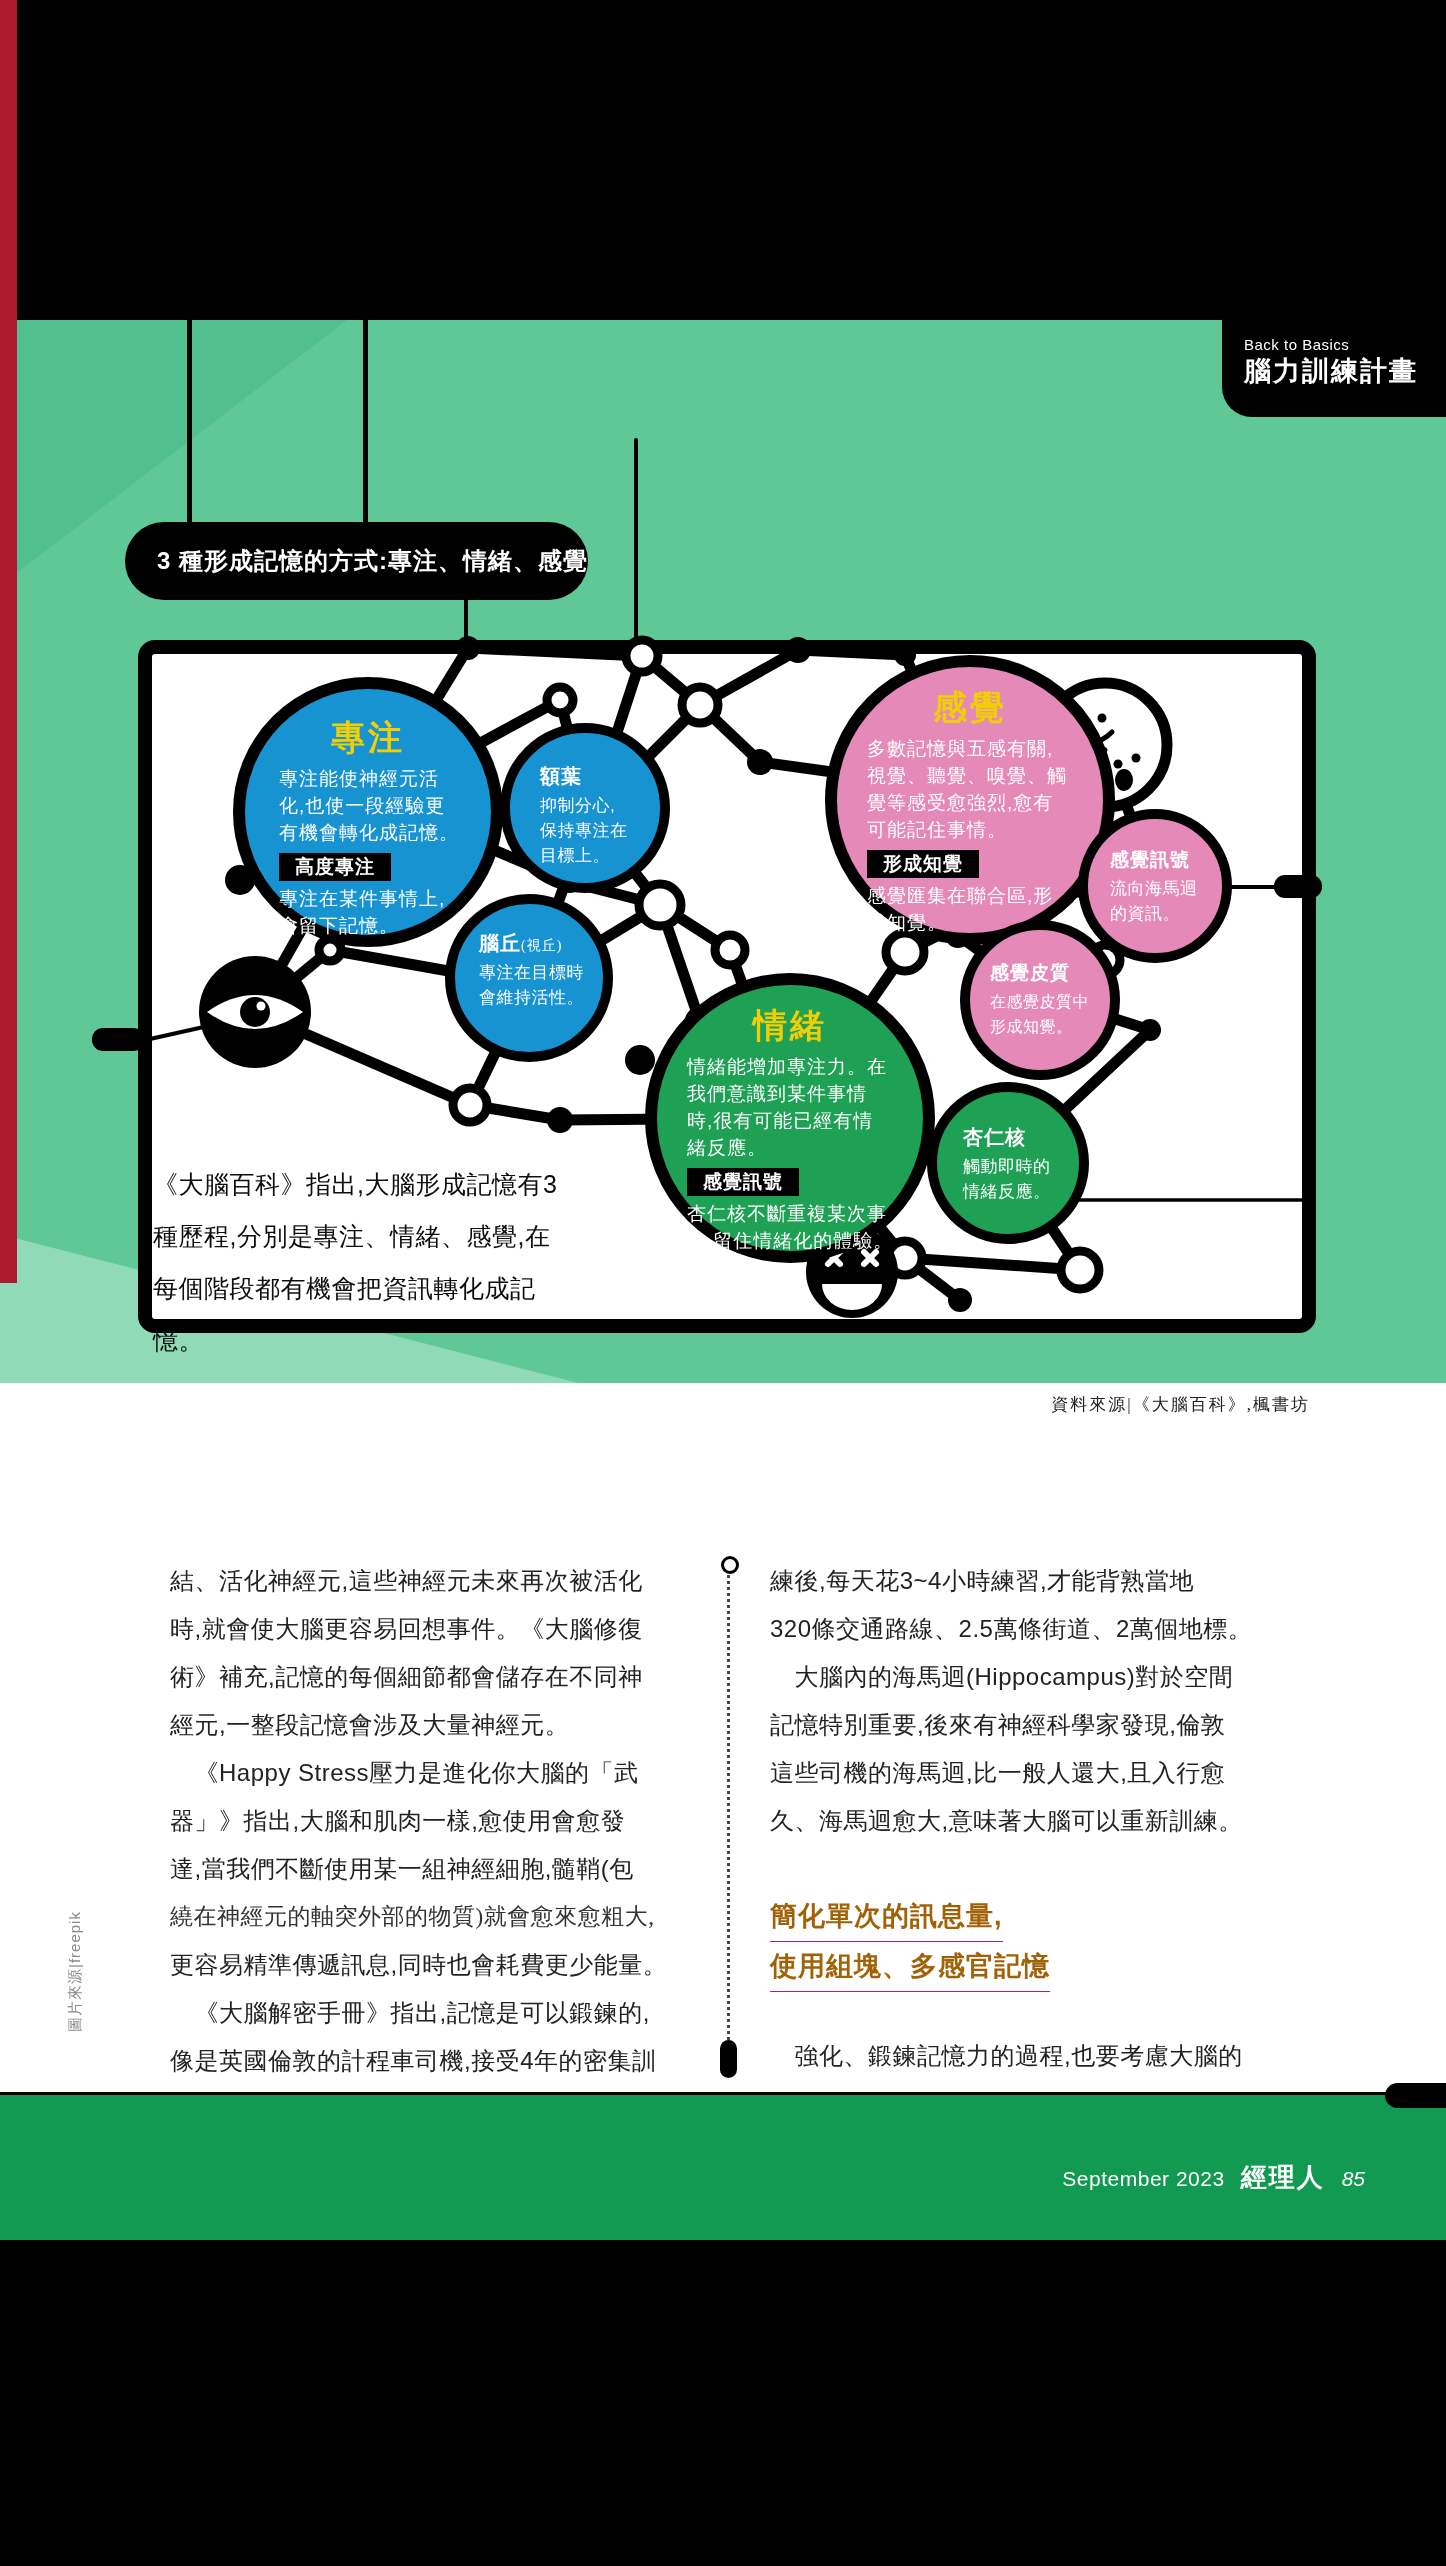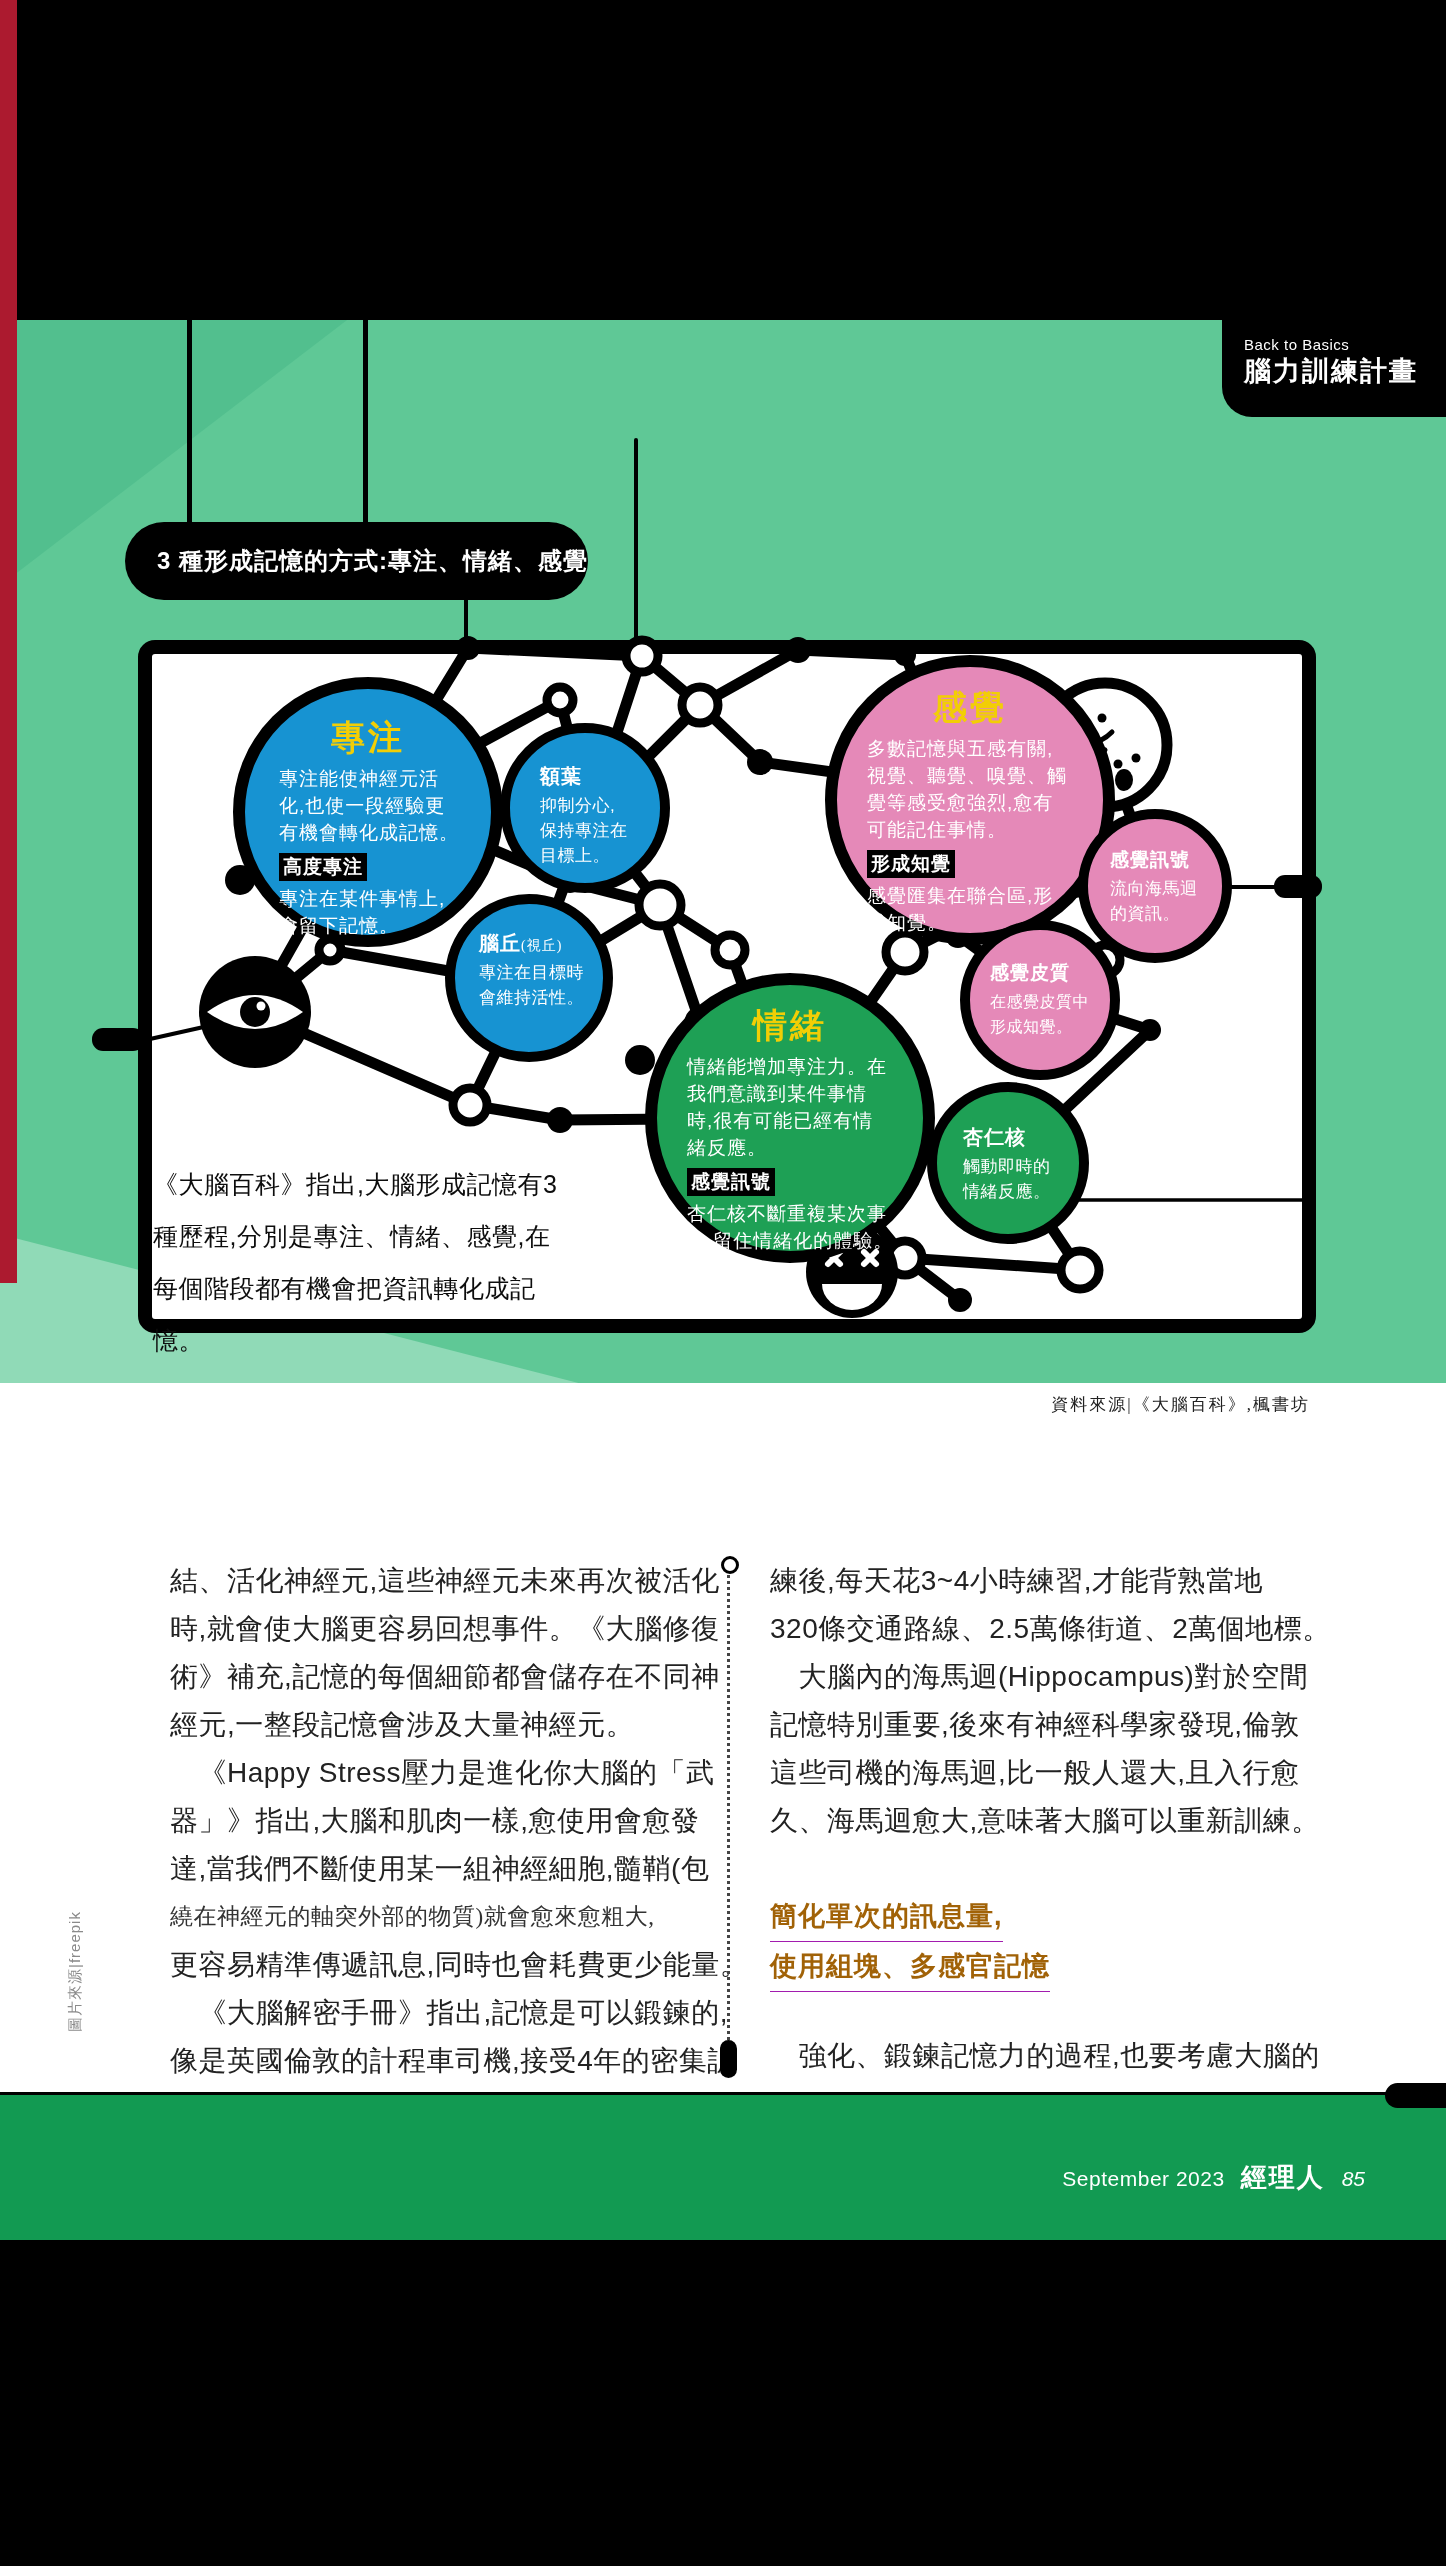--- a/index.html
+++ b/index.html
@@ -43,31 +43,31 @@
   .bubble.green{background:#1ea055;border:12px solid #000;}
   .bubble.green.small{border-width:10px;}
   .b-title{font-weight:bold;text-align:center;}
   .big .b-title{font-size:34px;color:#f2ce05;letter-spacing:3px;}
   .small .b-title{font-size:20px;color:#fff;text-align:left;letter-spacing:1px;}
   .b-title-note{font-size:14px;font-weight:normal;font-family:"Liberation Serif",serif;}
   .b-text{text-align:left;}
   .b-body{white-space:pre-line;font-size:19px;line-height:27px;letter-spacing:1px;}
   .small .b-body{font-size:17px;line-height:25px;letter-spacing:0.5px;}
   .b-tag{display:inline-block;background:#000;color:#fff;font-weight:bold;font-size:19px;
-         padding:1px 4px;margin:7px 0 4px 0;letter-spacing:1px;}
+         padding:1px 16px;margin:7px 0 4px 0;letter-spacing:1px;}
 
   #diagram-caption{left:153px;top:1158px;width:410px;font-size:25px;line-height:52px;
                    color:#0d0d0d;white-space:pre-line;letter-spacing:0.5px;z-index:5;}
   #source-line{left:1000px;top:1393px;width:310px;text-align:right;
                font-family:"Liberation Serif",serif;font-size:17px;color:#222;
                letter-spacing:2px;z-index:5;}
 
   
   .col{z-index:5;}
-  .line{height:48px;line-height:48px;font-size:28px;color:#222;letter-spacing:0.5px;
+  .line{height:48px;line-height:48px;font-size:24px;color:#222;letter-spacing:0.5px;
         white-space:nowrap;}
   .line.kai{font-family:"Liberation Serif",serif;font-size:23px;color:#333;}
   #col-left{left:170px;top:1557px;width:550px;}
   #col-right{left:770px;top:1557px;width:550px;}
   .subhead{position:absolute;color:#a16207;font-weight:bold;font-size:27px;letter-spacing:1px;
            padding-bottom:7px;border-bottom:1px solid #a21caf;z-index:5;}
   #closing-line{left:770px;top:2032px;width:550px;z-index:5;}
   #divider{left:727px;top:1562px;height:490px;width:0;border-left:3px dotted #444;z-index:5;}
   #divider-dot{left:721px;top:1556px;width:12px;height:12px;background:#fff;border:3px solid #000;
                border-radius:50%;z-index:6;}

